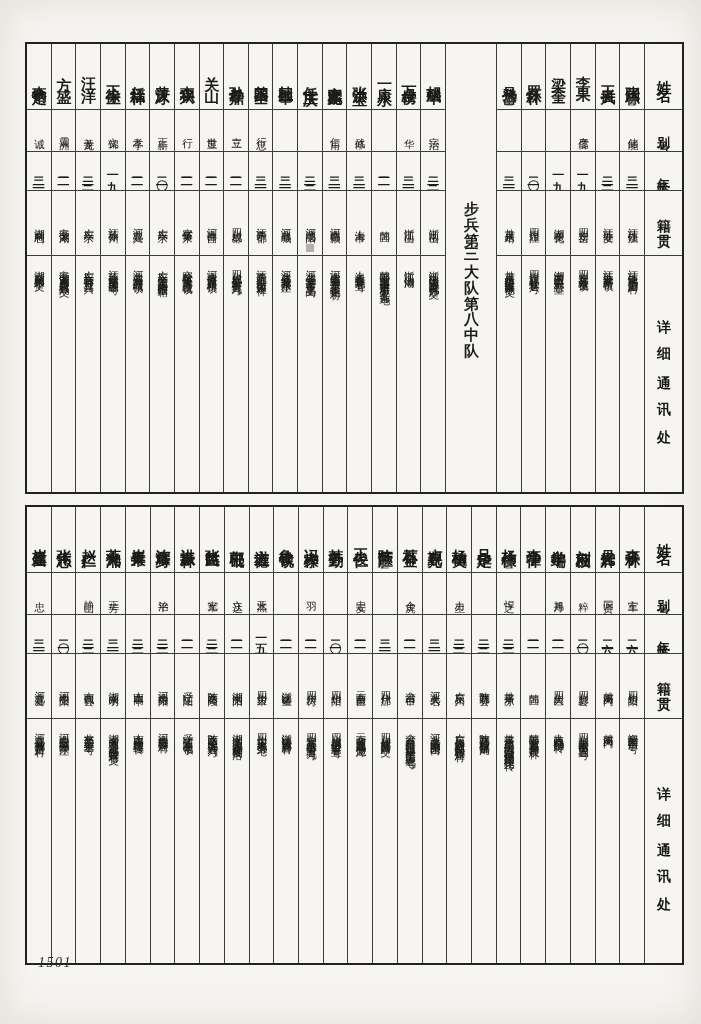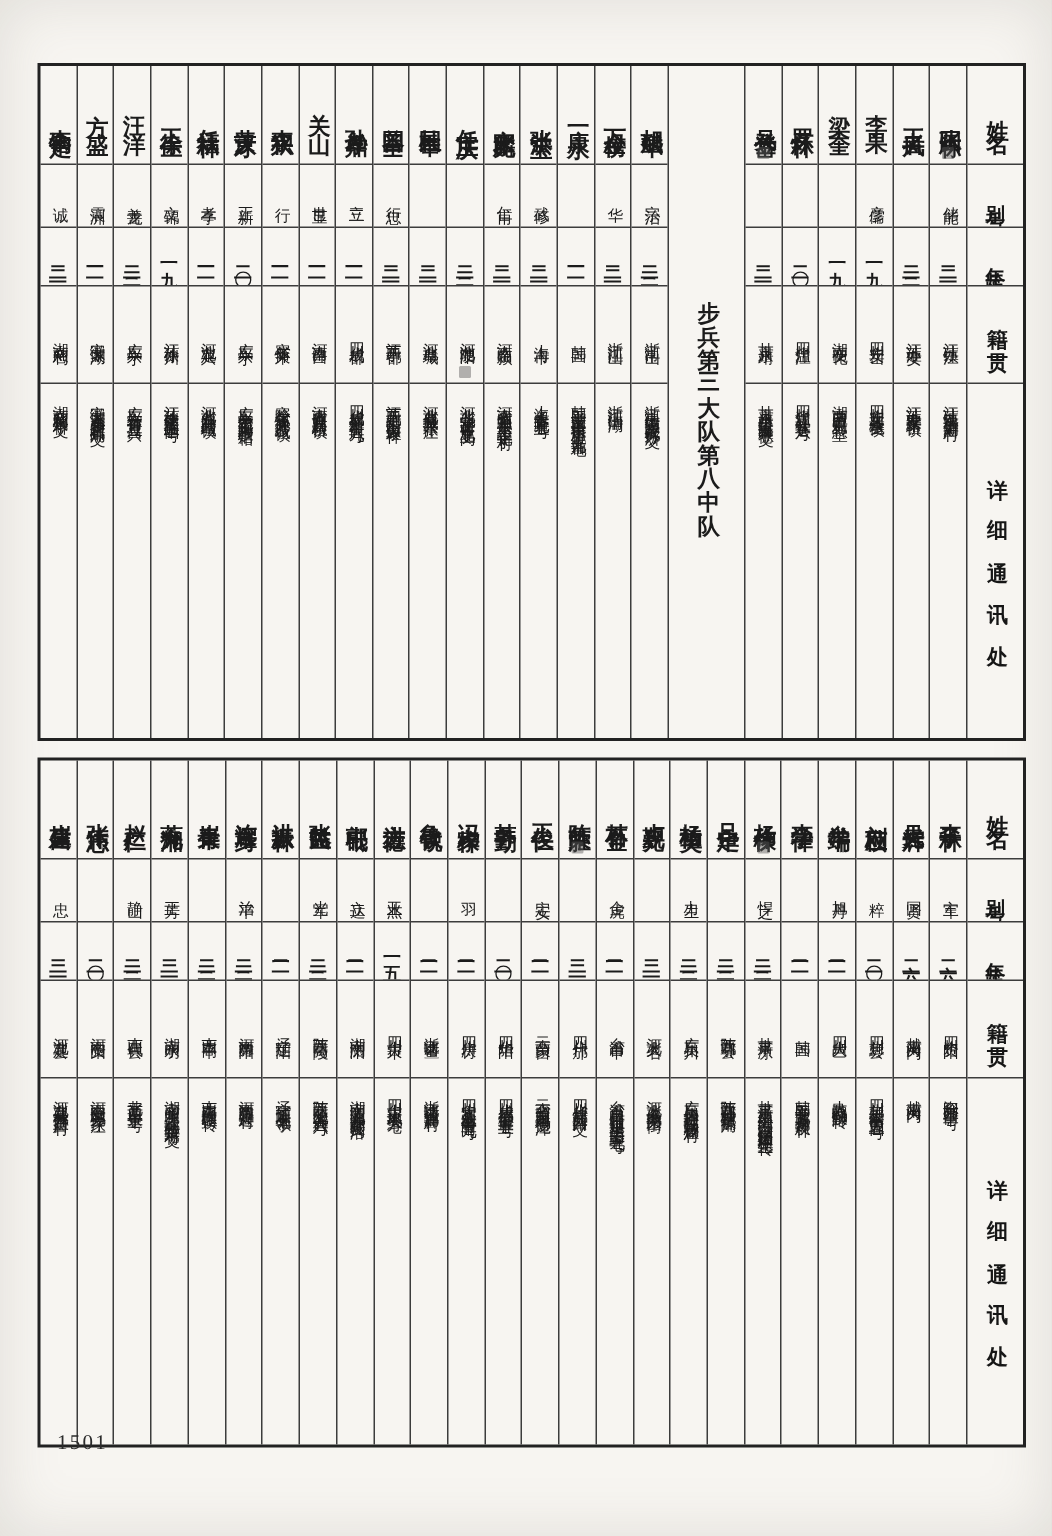--- a/index.html
+++ b/index.html
@@ -65,20 +65,21 @@
 
   .mk{
     position:absolute;bottom:3px;left:50%;
     transform:translateX(-50%);
     width:8px;height:8px;background:#5a5a5a;opacity:.45;border-radius:1px;
   }
   .pageno{
     position:absolute;left:38px;top:955px;
     font-size:14px;letter-spacing:1.5px;color:#2b2b2b;
     font-family:"Liberation Serif","DejaVu Serif",serif;
+    font-style:italic;
   }
 </style>
 </head>
 <body>
 
 <div class="page">
 
   <div class="tbl" id="t0">
     <div class="hcol">
       <div class="c c-name">

